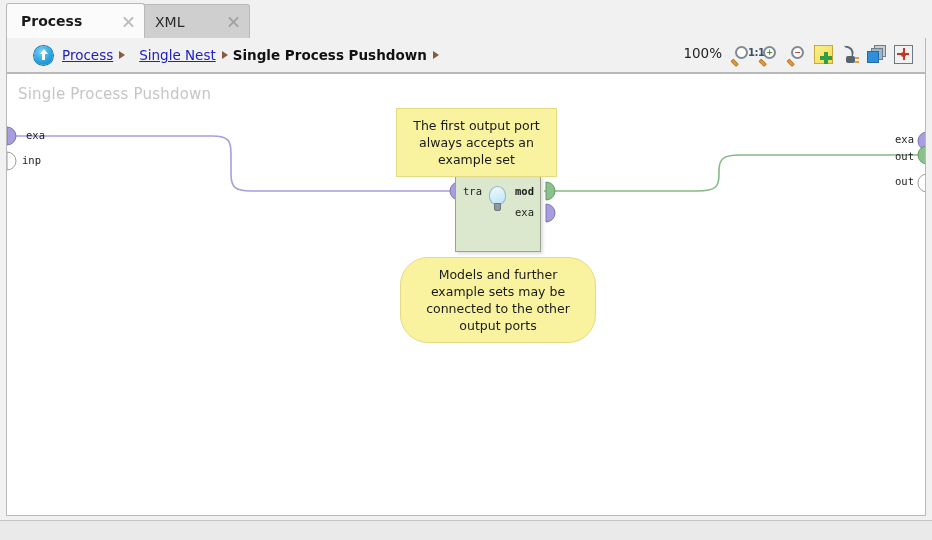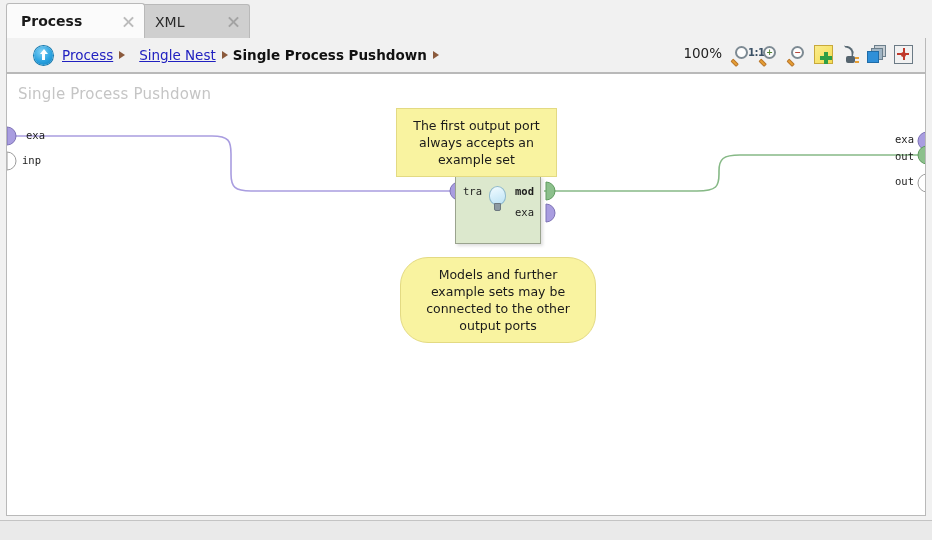--- a/index.html
+++ b/index.html
@@ -238,21 +238,21 @@
     position: absolute;
     font-family: "DejaVu Sans Mono", "Liberation Mono", monospace;
     font-size: 10.5px; color: #1c1c1c;
     white-space: nowrap;
   }
 
   
   .node {
     position: absolute;
     left: 455px; top: 176px;
-    width: 86px; height: 68px;
+    width: 86px; height: 76px;
     background: #dce8cd;
     border: 1px solid #9aa38e;
     box-shadow: 2px 2px 3px rgba(0,0,0,.13);
   }
   .node-title {
     position: absolute; left: 455px; top: 160px;
     width: 86px; text-align: center;
     font-size: 11.5px; font-weight: bold; color: #1a1a1a;
     white-space: nowrap;
   }

